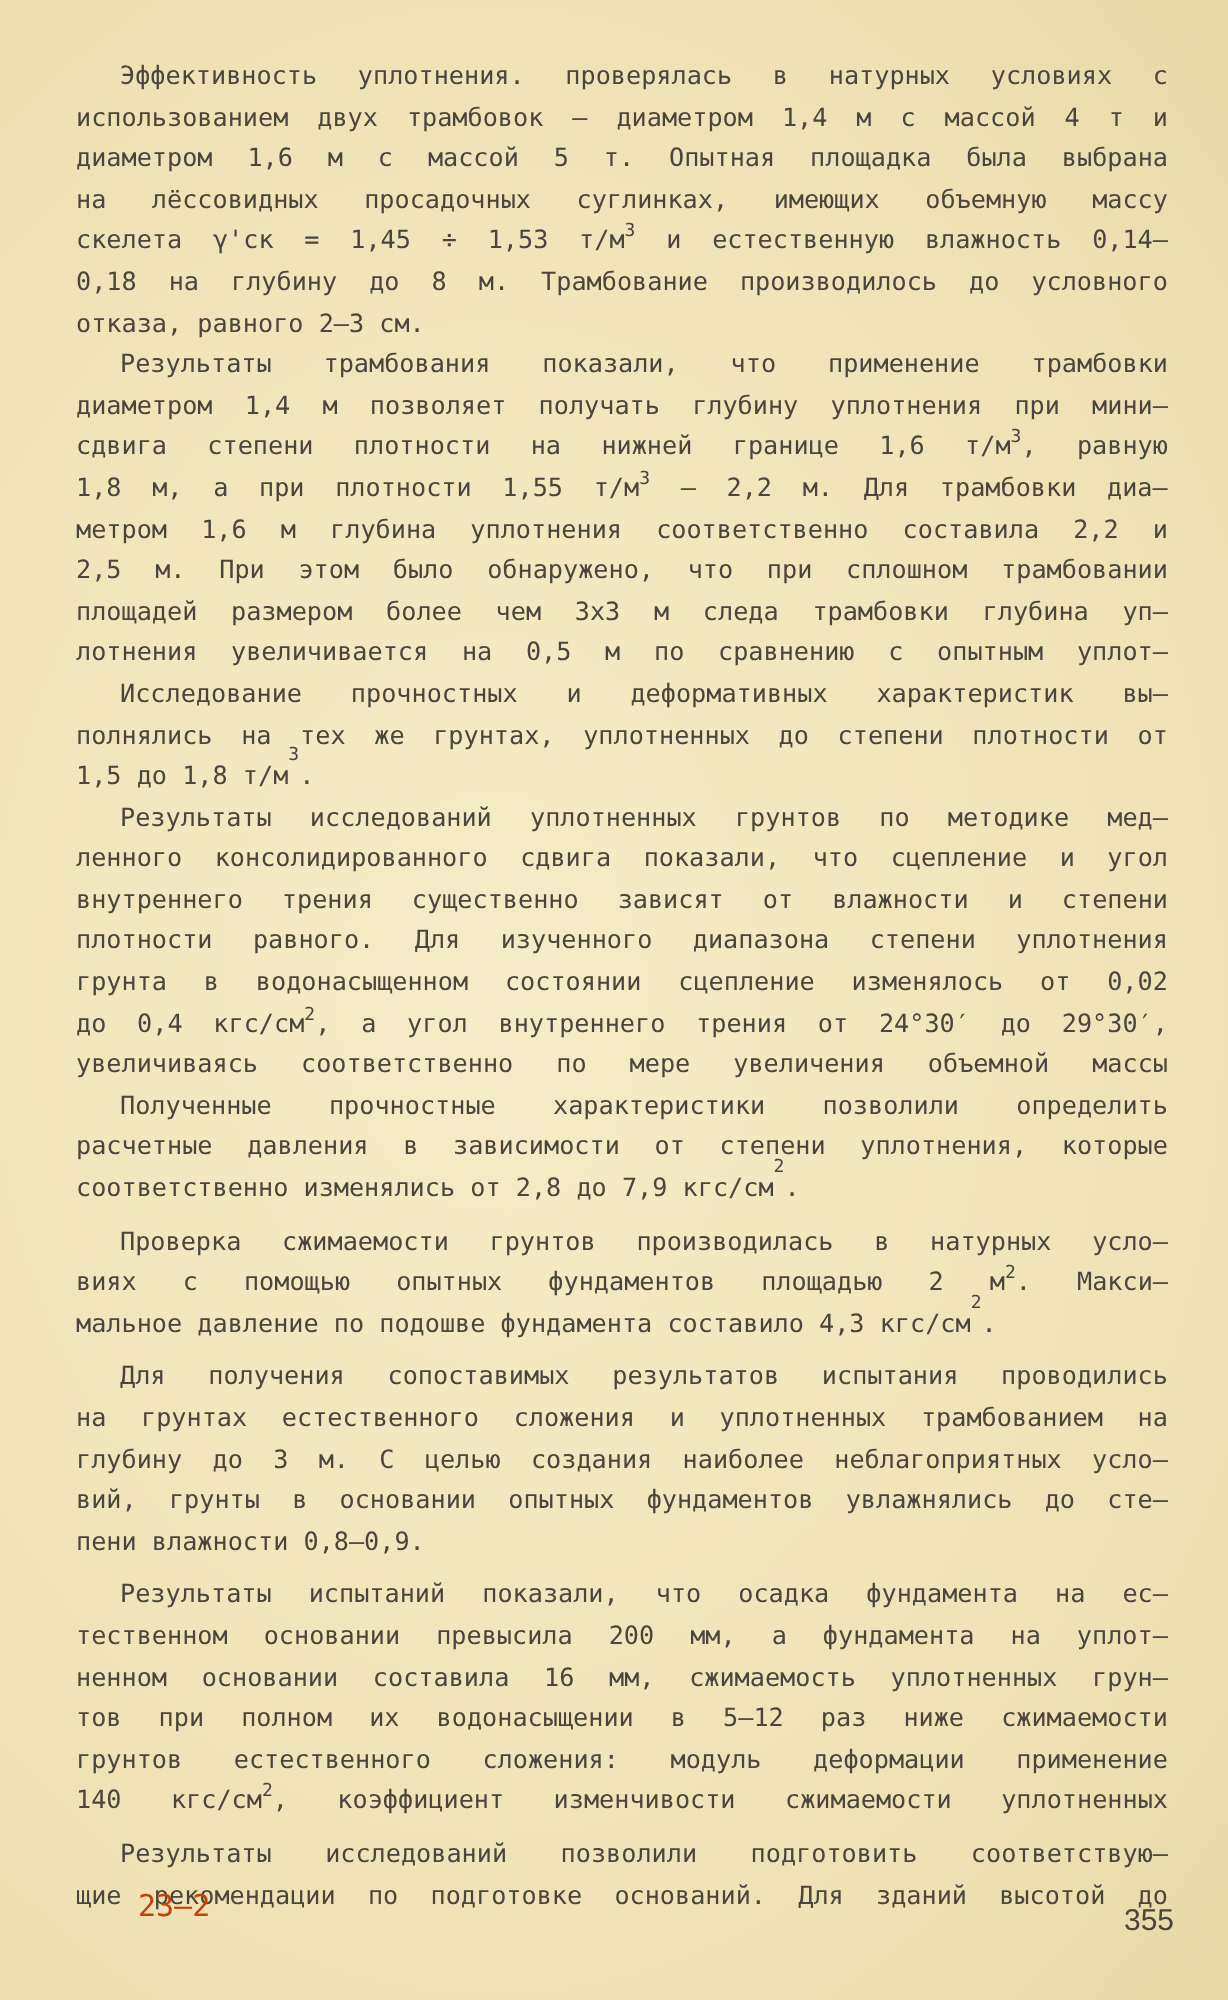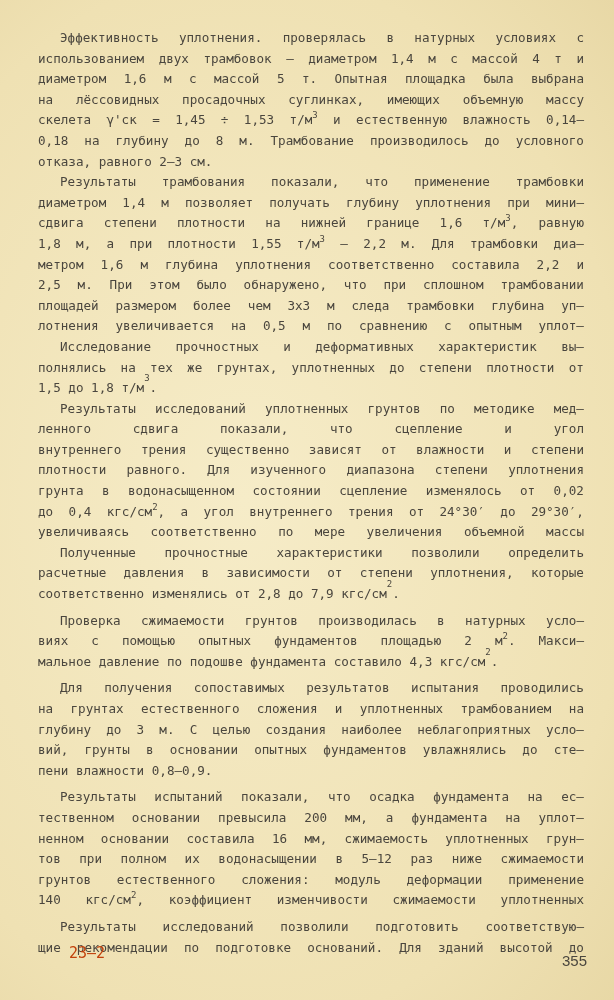--- a/index.html
+++ b/index.html
@@ -224,20 +224,21 @@
         <span>Результаты</span>
         <span>исследований</span>
         <span>уплотненных</span>
         <span>грунтов</span>
         <span>по</span>
         <span>методике</span>
         <span>мед–</span>
       </div>
       <div class="line">
         <span>ленного</span>
+        <span>консолидированного</span>
         <span>сдвига</span>
         <span>показали,</span>
         <span>что</span>
         <span>сцепление</span>
         <span>и</span>
         <span>угол</span>
       </div>
       <div class="line">
         <span>внутреннего</span>
         <span>трения</span>

